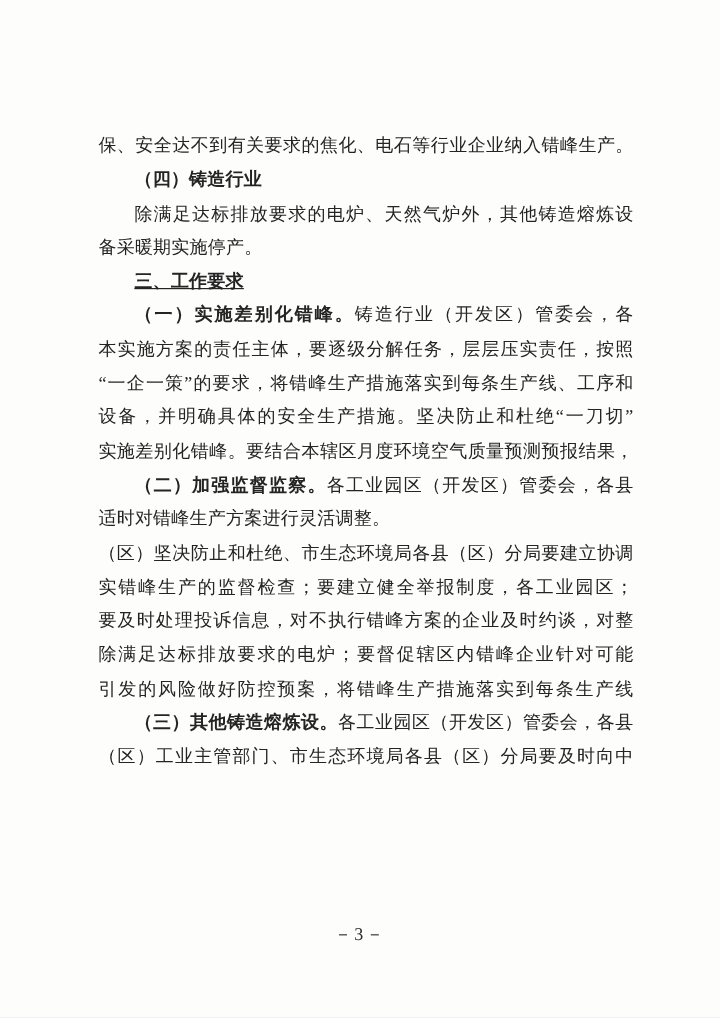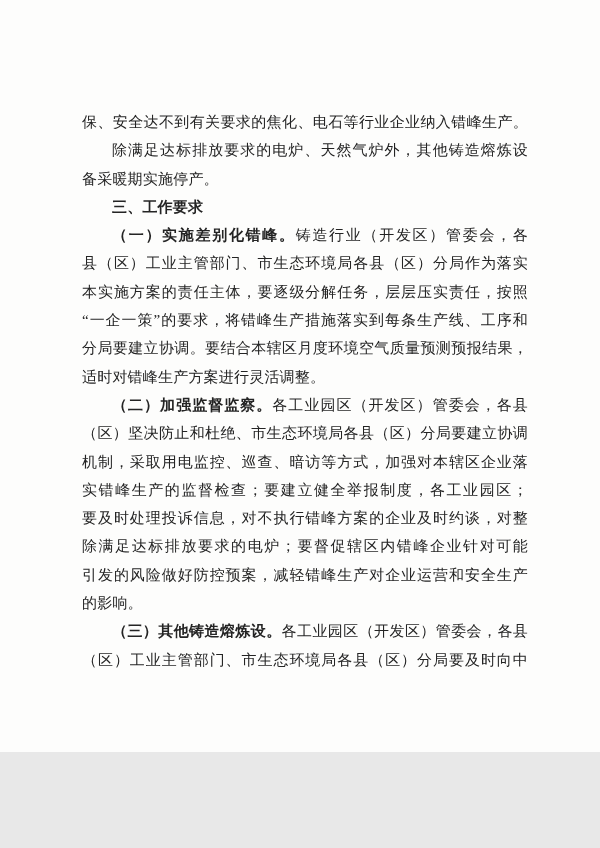--- a/index.html
+++ b/index.html
@@ -3,21 +3,21 @@
 <meta charset="utf-8">
 <style>
   html, body {
     margin: 0;
     padding: 0;
     background: #e8e8e8;
   }
   .page {
     position: relative;
     width: 600px;
-    height: 752px;
+    height: 848px;
     margin: 0 auto;
     background: #fdfdfc;
     overflow: hidden;
     font-family: "Liberation Serif", "DejaVu Serif", serif;
   }
   .body-text {
     position: absolute;
     left: 82px;
     top: 108px;
     width: 446px;
@@ -38,52 +38,52 @@
   }
   .seg-regular {
     font-weight: 400;
   }
   .seg-bold {
     font-weight: 700;
   }
   .seg-heading {
     font-family: "Liberation Sans", "DejaVu Sans", sans-serif;
     font-weight: 700;
+    text-decoration: underline;
   }
   .footer {
     position: absolute;
     left: 0;
     top: 769px;
     width: 100%;
     text-align: center;
     font-size: 15px;
     color: #2b2b2b;
     letter-spacing: 2px;
   }
 </style>
 </head>
 <body>
 
 <div class="page">
   <div class="body-text">
       <div class="line full"><span class="seg-regular">保、安全达不到有关要求的焦化、电石等行业企业纳入错峰生产。</span></div>
+      <div class="line indent"><span class="seg-bold">（四）铸造行业</span></div>
       <div class="line full indent"><span class="seg-regular">除满足达标排放要求的电炉、天然气炉外，其他铸造熔炼设</span></div>
       <div class="line"><span class="seg-regular">备采暖期实施停产。</span></div>
       <div class="line indent"><span class="seg-heading">三、工作要求</span></div>
       <div class="line full indent"><span class="seg-bold">（一）实施差别化错峰。</span><span class="seg-regular">铸造行业（开发区）管委会，各</span></div>
-      <div class="line full"><span class="seg-regular">县（区）工业主管部门、市生态环境局各县（区）分局作为落实</span></div>
       <div class="line full"><span class="seg-regular">本实施方案的责任主体，要逐级分解任务，层层压实责任，按照</span></div>
       <div class="line full"><span class="seg-regular">“一企一策”的要求，将错峰生产措施落实到每条生产线、工序和</span></div>
-      <div class="line full"><span class="seg-regular">分局要建立协调。要结合本辖区月度环境空气质量预测预报结果，</span></div>
+      <div class="line full"><span class="seg-regular">设备，并明确具体的安全生产措施。坚决防止和杜绝“一刀切”</span></div>
+      <div class="line full"><span class="seg-regular">实施差别化错峰。要结合本辖区月度环境空气质量预测预报结果，</span></div>
+      <div class="line full indent"><span class="seg-bold">（二）加强监督监察。</span><span class="seg-regular">各工业园区（开发区）管委会，各县</span></div>
       <div class="line"><span class="seg-regular">适时对错峰生产方案进行灵活调整。</span></div>
-      <div class="line full indent"><span class="seg-bold">（二）加强监督监察。</span><span class="seg-regular">各工业园区（开发区）管委会，各县</span></div>
       <div class="line full"><span class="seg-regular">（区）坚决防止和杜绝、市生态环境局各县（区）分局要建立协调</span></div>
-      <div class="line full"><span class="seg-regular">机制，采取用电监控、巡查、暗访等方式，加强对本辖区企业落</span></div>
       <div class="line full"><span class="seg-regular">实错峰生产的监督检查；要建立健全举报制度，各工业园区；</span></div>
       <div class="line full"><span class="seg-regular">要及时处理投诉信息，对不执行错峰方案的企业及时约谈，对整</span></div>
       <div class="line full"><span class="seg-regular">除满足达标排放要求的电炉；要督促辖区内错峰企业针对可能</span></div>
-      <div class="line full"><span class="seg-regular">引发的风险做好防控预案，减轻错峰生产对企业运营和安全生产</span></div>
-      <div class="line"><span class="seg-regular">的影响。</span></div>
+      <div class="line full"><span class="seg-regular">引发的风险做好防控预案，将错峰生产措施落实到每条生产线</span></div>
       <div class="line full indent"><span class="seg-bold">（三）其他铸造熔炼设。</span><span class="seg-regular">各工业园区（开发区）管委会，各县</span></div>
       <div class="line full"><span class="seg-regular">（区）工业主管部门、市生态环境局各县（区）分局要及时向中</span></div>
     </div>
   <div class="footer">－3－</div>
 </div>
 
 </body></html>

